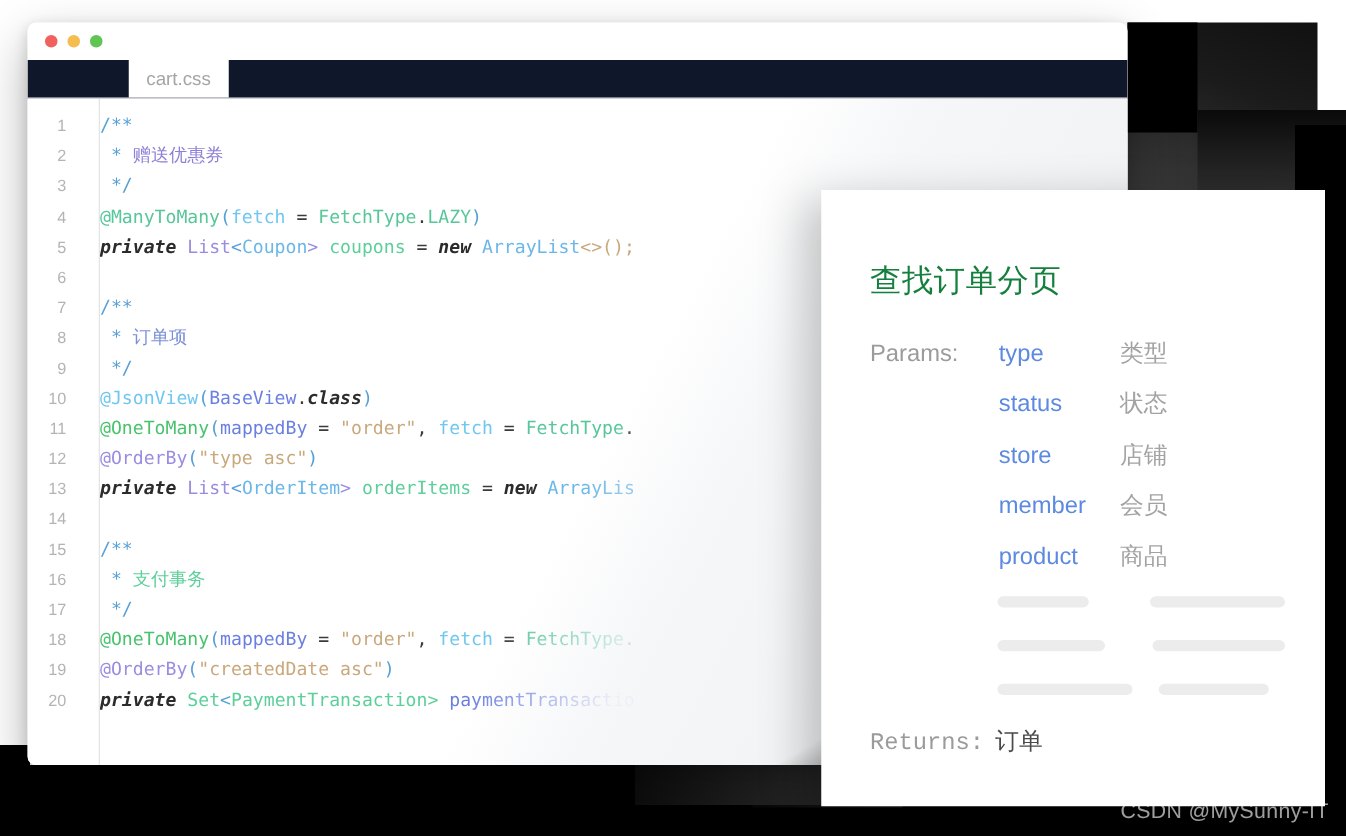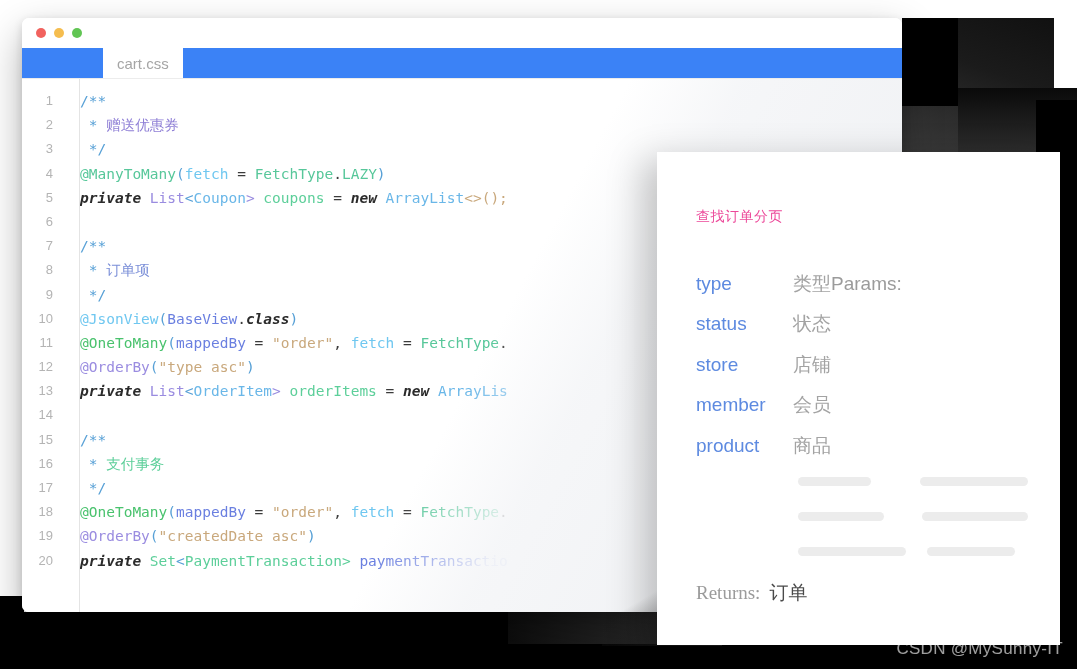--- a/index.html
+++ b/index.html
@@ -42,21 +42,21 @@
     padding-left: 14px;
     gap: 8px;
   }
   .dot { width: 10px; height: 10px; border-radius: 50%; display: block; }
   .dot-red { background: #f1625e; }
   .dot-yellow { background: #f5bd4f; }
   .dot-green { background: #61c554; }
 
   #tabstrip {
     height: 30px;
-    background: #3b82f6;
+    background: #0f172a;
     display: flex;
     align-items: stretch;
     padding-left: 81px;
     border-bottom: 1px solid #ececec;
   }
   #tab-cart-css {
     background: #ffffff;
     display: flex;
     align-items: center;
     padding: 0 14px;
@@ -179,22 +179,22 @@
     top: 152px;
     width: 403px;
     height: 493px;
     background: #ffffff;
     box-shadow: -14px 8px 34px rgba(0,0,0,0.22);
     overflow: hidden;
   }
   #card-title {
     position: absolute;
     left: 39px; top: 56px;
-    font-size: 14px;
-    color: #ec4899;
+    font-size: 25px;
+    color: #15803d;
     font-family: "Liberation Sans", sans-serif;
     letter-spacing: 0.5px;
   }
   #params-block {
     position: absolute;
     left: 39px; top: 112px;
     display: flex;
   }
   #params-label {
     font-size: 19px;
@@ -232,21 +232,21 @@
   #returns-block {
     position: absolute;
     left: 39px; top: 428px;
     display: flex;
     align-items: baseline;
     gap: 9px;
   }
   #returns-label {
     font-size: 19px;
     color: #9b9b9b;
-    font-family: Liberation Serif, serif;
+    font-family: Liberation Mono, monospace;
   }
   #returns-value {
     font-size: 19px;
     color: #4a4a4a;
     font-family: "Liberation Sans", sans-serif;
   }
 
   
   #watermark {
     position: absolute;
@@ -314,20 +314,21 @@
     </div>
   </div>
 
   <div class="backdrop" id="bd-codeshadow"></div>
 
   <div id="doc-card">
 
     <div id="card-title">查找订单分页</div>
 
     <div id="params-block">
+      <div id="params-label">Params:</div>
       <div id="params-rows">
           <div class="param-row">
             <span class="param-key">type</span>
             <span class="param-cn">类型</span>
           </div>
           <div class="param-row">
             <span class="param-key">status</span>
             <span class="param-cn">状态</span>
           </div>
           <div class="param-row">
@@ -336,21 +337,20 @@
           </div>
           <div class="param-row">
             <span class="param-key">member</span>
             <span class="param-cn">会员</span>
           </div>
           <div class="param-row">
             <span class="param-key">product</span>
             <span class="param-cn">商品</span>
           </div>
         </div>
-      <div id="params-label">Params:</div>
     </div>
 
     <div id="skeleton-block">
         <div class="skel-row">
           <div class="skel-bar" style="width: 81px;"></div>
           <div style="width: 49px; flex: 0 0 auto;"></div>
           <div class="skel-bar" style="width: 120px;"></div>
         </div>
         <div class="skel-row">
           <div class="skel-bar" style="width: 91px;"></div>

